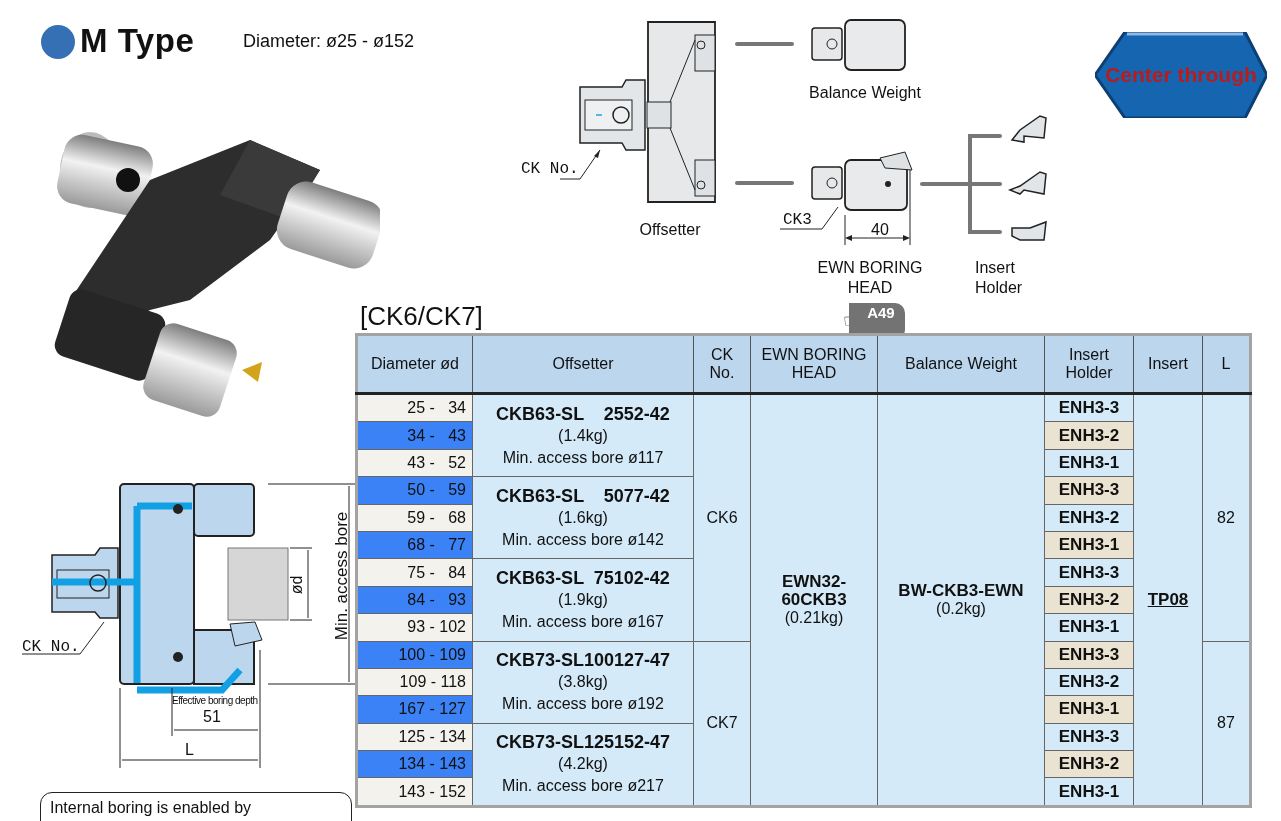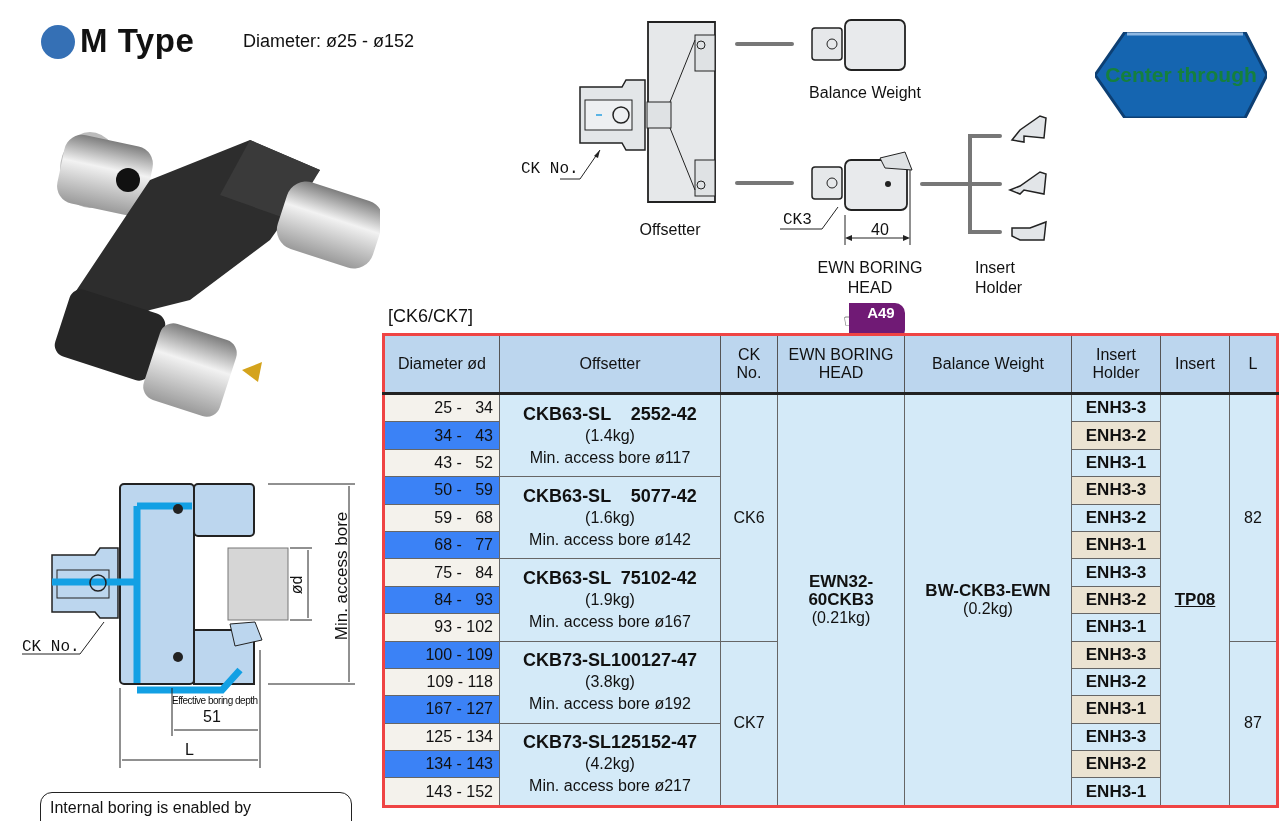--- a/index.html
+++ b/index.html
@@ -4,29 +4,29 @@
 <style>
   html, body { margin:0; padding:0; background:#ffffff; }
   body { width:1281px; height:821px; position:relative; overflow:hidden; font-family:"Liberation Sans", sans-serif; color:#111; }
   .abs { position:absolute; }
   
   .title-dot { left:41px; top:25px; width:34px; height:34px; border-radius:50%; background:#3570b5; }
   .title { left:80px; top:20px; font-size:33px; font-weight:900; letter-spacing:0.5px; line-height:42px; }
   .subtitle { left:243px; top:30px; font-size:18px; line-height:22px; }
   
   .badge { left:1095px; top:32px; width:172px; height:86px; }
-  .badge-text { left:1095px; top:62px; width:172px; text-align:center; color:#15803d; font-weight:bold; font-size:21px; line-height:26px; }
+  .badge-text { left:1095px; top:62px; width:172px; text-align:center; color:#b91c1c; font-weight:bold; font-size:21px; line-height:26px; }
   
   .diag-label { font-size:16px; line-height:19px; color:#111; text-align:center; }
   .underline-label { font-size:16px; line-height:18px;font-family:Liberation Mono, monospace; }
   
-  .table-caption { left:388px; top:303px; font-size:18px; line-height:26px; }
+  .table-caption { left:360px; top:303px; font-size:26px; line-height:26px; }
   .ref { left:843px; top:303px; }
-  .ref-pill { display:inline-block; background:#701a75; color:#fff; font-weight:bold; font-size:15px; line-height:19px; padding:0 10px 18px 18px; border-radius:0 10px 10px 0; margin-left:-10px; vertical-align:middle; }
-  table.spec { position:absolute; left:382px; top:333px; border-collapse:collapse; border:3px solid #ef4444; font-size:16px; }
+  .ref-pill { display:inline-block; background:#737373; color:#fff; font-weight:bold; font-size:15px; line-height:19px; padding:0 10px 18px 18px; border-radius:0 10px 10px 0; margin-left:-10px; vertical-align:middle; }
+  table.spec { position:absolute; left:355px; top:333px; border-collapse:collapse; border:3px solid #a3a3a3; font-size:16px; }
   table.spec th { background:#bcd6ee; font-weight:normal; border:1px solid #555; height:56px; padding:0 3px; line-height:18px; text-align:center; }
   table.spec tbody tr:first-child td { border-top:3px solid #222;margin-top:43px; }
   table.spec td { border:1px solid #666; height:26.4px; padding:0; text-align:center; background:#d4eaf8; line-height:18px; }
   td.dia { text-align:right !important; padding-right:6px !important; font-size:16px; white-space:pre; }
   td.dia.odd { background:#f4f2ec; }
   td.dia.even { background:#3b82f6; }
   td.holder { font-weight:bold; font-size:17px; }
   td.holder.tan { background:#ebe3d2; }
   td.holder.blue { background:#d4eaf8; }
   .off-code { font-weight:bold; font-size:18px; white-space:pre; }

